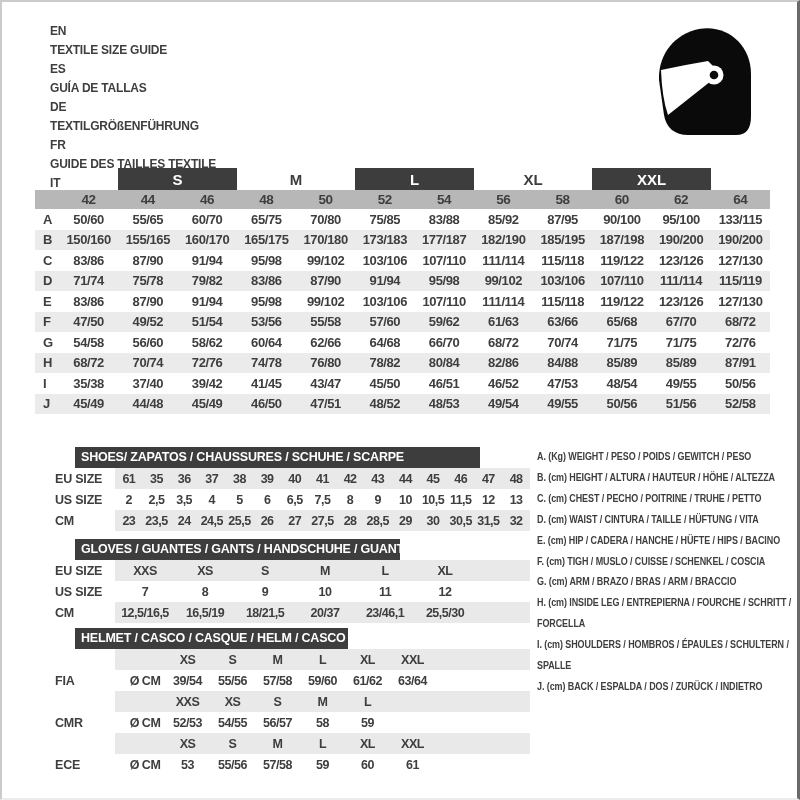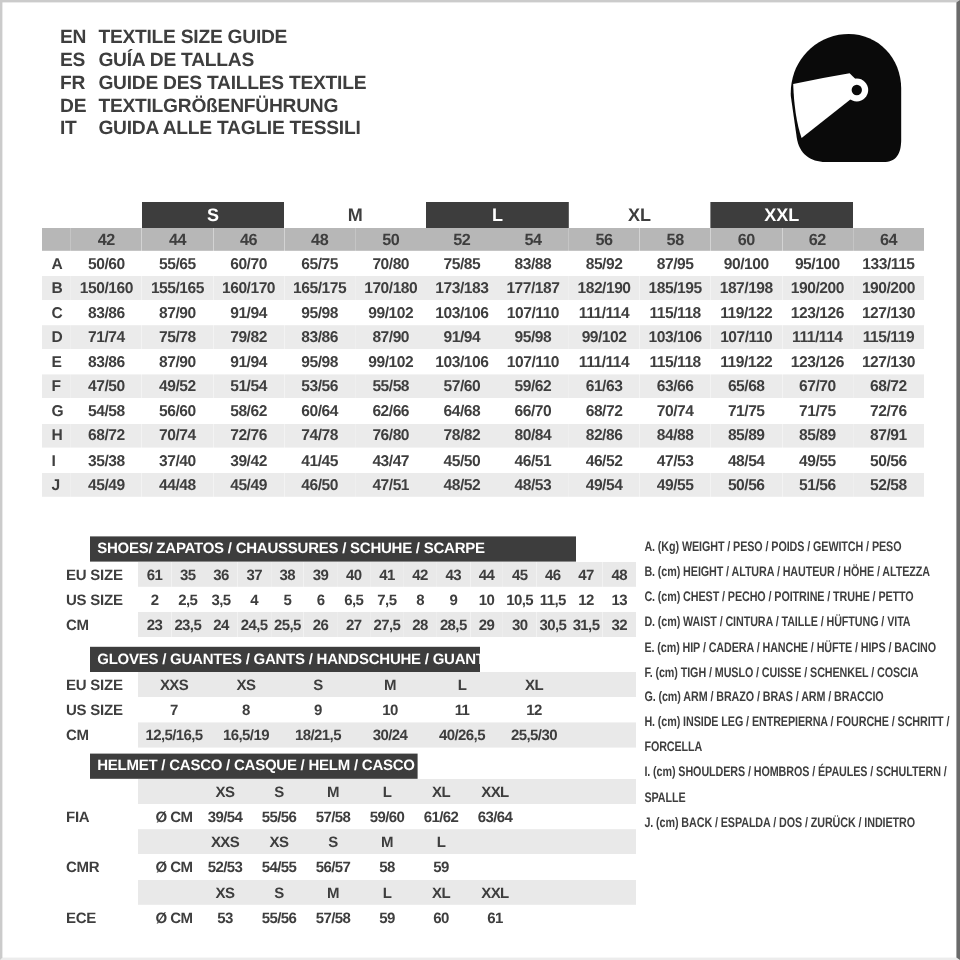--- a/index.html
+++ b/index.html
@@ -7,21 +7,21 @@
   body {
     position:relative; background:#fff; overflow:hidden;
     font-family:"Liberation Sans", sans-serif; font-weight:bold; color:#3e3e3e;
   }
   .frame { position:absolute; inset:0; pointer-events:none;
     border-top:2px solid #cbcbcb; border-left:2px solid #cbcbcb;
     border-right:3px solid #6a6a6a; border-bottom:2px solid #ececec; }
 
   
   .langs { position:absolute; left:50px; top:22px; }
-  .lang-row { display:flex; font-size:16px; line-height:19px; letter-spacing:-0.2px; }
+  .lang-row { display:flex; font-size:12px; line-height:19px; letter-spacing:-0.2px;flex-direction:column; }
   .lang-code { width:32px; }
   .helmet-icon { position:absolute; left:653px; top:26px; width:107px; height:112px; }
 
   
   table { border-collapse:collapse; table-layout:fixed; }
   td { padding:0; text-align:center; overflow:hidden; white-space:nowrap; }
 
   
   .textile { position:absolute; left:35px; top:168px; width:735px; }
   .textile td { font-size:13px; height:20.5px; letter-spacing:-0.4px; }
@@ -55,26 +55,26 @@
 <div class="langs">
     <div class="lang-row">
       <span class="lang-code">EN</span>
       <span>TEXTILE SIZE GUIDE</span>
     </div>
     <div class="lang-row">
       <span class="lang-code">ES</span>
       <span>GUÍA DE TALLAS</span>
     </div>
     <div class="lang-row">
+      <span class="lang-code">DE</span>
+      <span>TEXTILGRÖßENFÜHRUNG</span>
+    </div>
+    <div class="lang-row">
       <span class="lang-code">FR</span>
       <span>GUIDE DES TAILLES TEXTILE</span>
-    </div>
-    <div class="lang-row">
-      <span class="lang-code">DE</span>
-      <span>TEXTILGRÖßENFÜHRUNG</span>
     </div>
     <div class="lang-row">
       <span class="lang-code">IT</span>
       <span>GUIDA ALLE TAGLIE TESSILI</span>
     </div>
   </div>
 
 <div class="helmet-icon">
   <svg width="107" height="112" viewBox="0 0 107 112">
     <path d="M46 3 C21 8 5 29 6 54 L11 89 C13 102 22 109 35 109 L83 109 C94 109 98 102 98 90 L98 48 C98 19 74 -2 46 3 Z" fill="#0a0a0a"></path>
@@ -366,22 +366,22 @@
           <td>10</td>
           <td>11</td>
           <td>12</td>
           <td></td>
         </tr>
         <tr>
           <td class="rowlab">CM</td>
           <td class="shade">12,5/16,5</td>
           <td class="shade">16,5/19</td>
           <td class="shade">18/21,5</td>
-          <td class="shade">30/24</td>
-          <td class="shade">40/26,5</td>
+          <td class="shade">20/37</td>
+          <td class="shade">23/46,1</td>
           <td class="shade">25,5/30</td>
           <td class="shade"></td>
         </tr>
       </tbody>
     </table>
 </div>
 
 <div class="section" style="top:628px;">
   <div class="bar" style="width:273px;">
     <span>HELMET / CASCO / CASQUE / HELM / CASCO</span>

